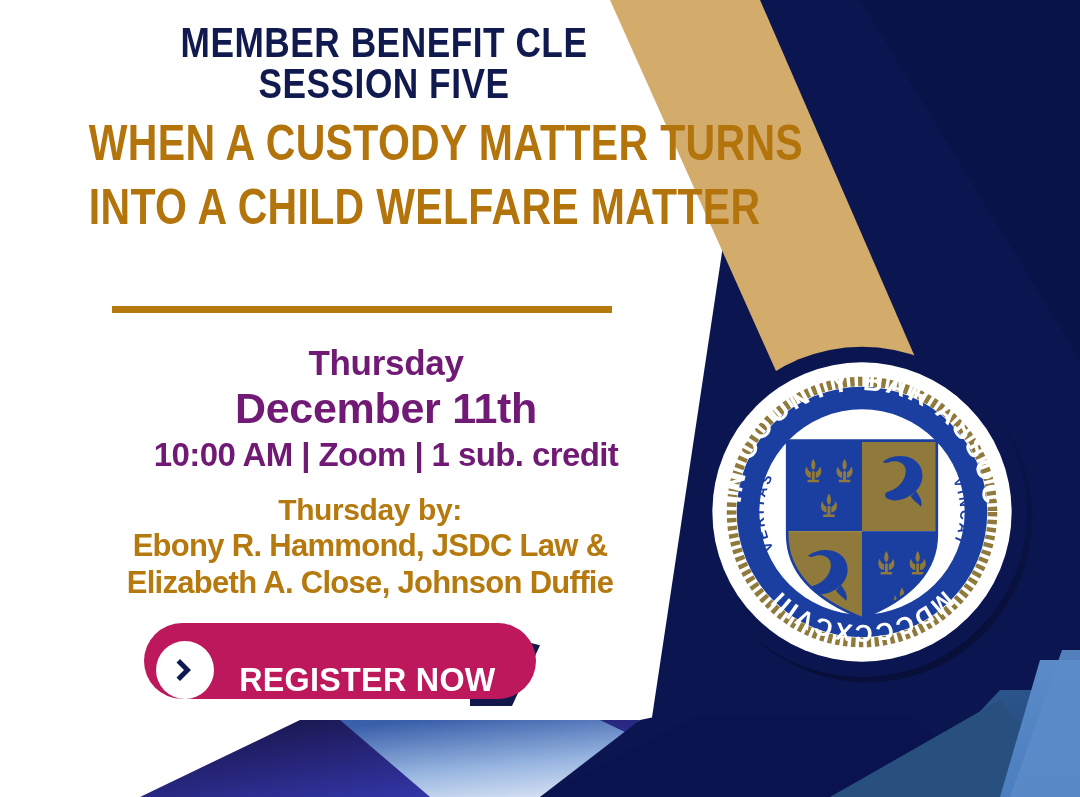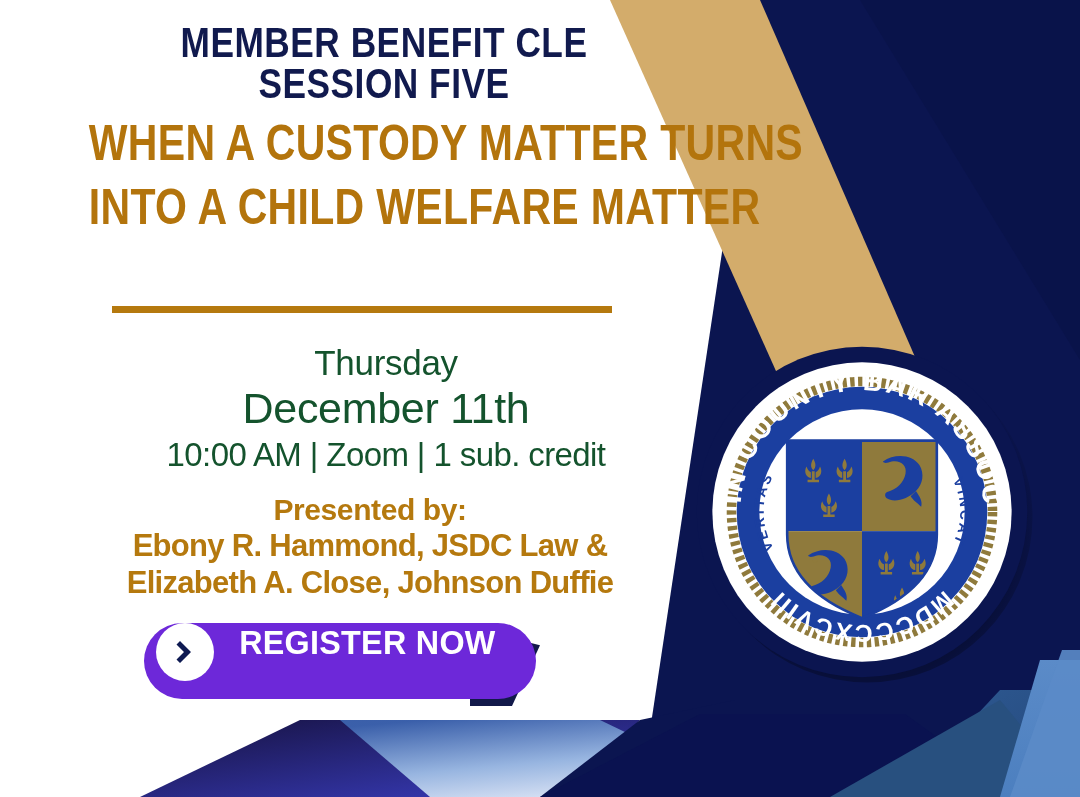--- a/index.html
+++ b/index.html
@@ -79,22 +79,22 @@
     height: 7px;
     background: #B5790E;
     z-index: 3;
   }
 
   .when-block {
     left: 0;
     top: 342px;
     width: 740px;
     text-align: center;
-    color: #14532d;
-    font-weight: 400;
+    color: #701a75;
+    font-weight: 700;
     padding-left: 32px;
   }
   .when-day   { font-size: 35px; line-height: 1.18; letter-spacing: -0.3px; }
   .when-date  { font-size: 43px; line-height: 1.18; letter-spacing: -0.3px; }
   .when-meta  { font-size: 33px; line-height: 1.2; letter-spacing: -0.6px; margin-top: 1px; }
 
   .presenter-block {
     left: 0;
     top: 492px;
     width: 740px;
@@ -105,24 +105,24 @@
   .pres-label { font-size: 30px; line-height: 1.2; letter-spacing: -0.4px; }
   .pres-name  { font-size: 31px; line-height: 1.18; letter-spacing: -0.7px; }
 
   
   .register-btn {
     position: absolute;
     left: 144px;
     top: 623px;
     width: 392px;
     height: 76px;
-    background: #6d28d9;
+    background: #be185d;
     border-radius: 38px;
     display: flex;
-    align-items: flex-start;
+    align-items: flex-end;
     z-index: 4;
     cursor: pointer;
     border: none;
     padding: 0;
   }
   .btn-shadow {
     position: absolute;
     left: 470px;
     top: 628px;
     width: 70px;
@@ -325,21 +325,21 @@
 
   <div class="divider"></div>
 
   <div class="content when-block">
     <div class="when-day">Thursday</div>
     <div class="when-date">December 11th</div>
     <div class="when-meta">10:00 AM | Zoom | 1 sub. credit</div>
   </div>
 
   <div class="content presenter-block">
-    <div class="pres-label">Presented by:</div>
+    <div class="pres-label">Thursday by:</div>
     <div class="pres-name">Ebony R. Hammond, JSDC Law &amp;</div>
     <div class="pres-name">Elizabeth A. Close, Johnson Duffie</div>
   </div>
 
   <div class="btn-shadow"></div>
   <button class="register-btn">
     <span class="btn-icon">
       <svg width="30" height="30" viewBox="0 0 30 30" aria-hidden="true">
         <path d="M10 4 L21 15 L10 26 L6.5 22.5 L14 15 L6.5 7.5 Z" fill="#0E1A52"></path>
       </svg>

